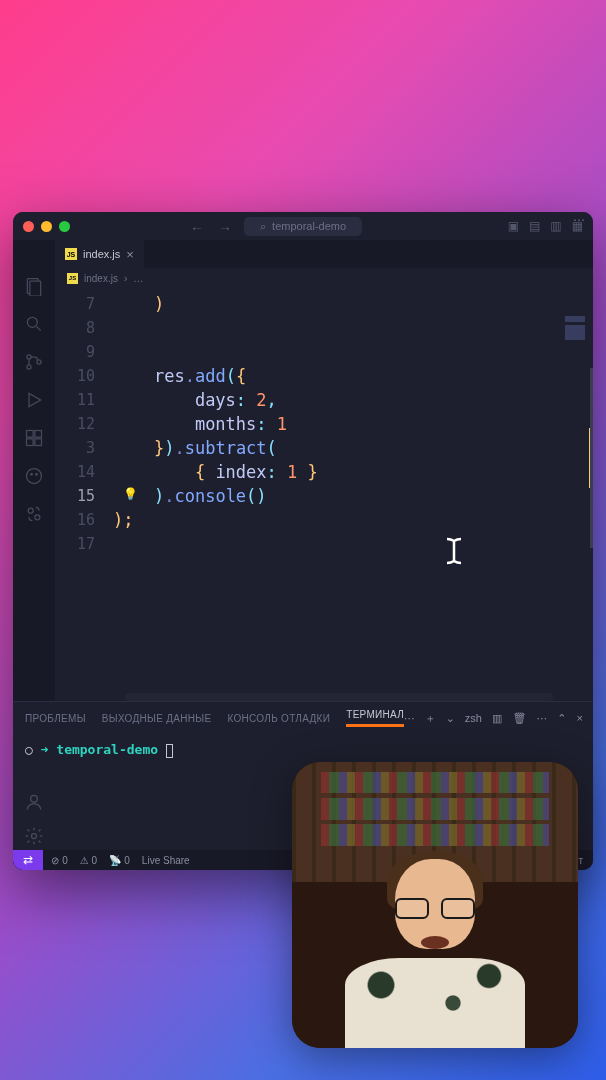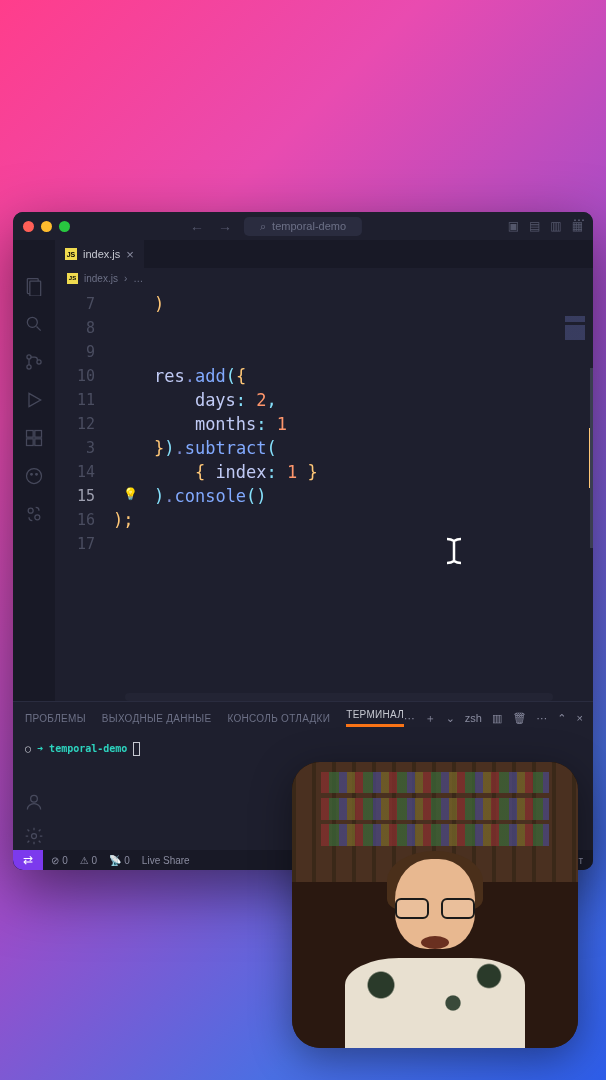--- a/index.html
+++ b/index.html
@@ -90,21 +90,21 @@
       height: 155px;
       background: #1e1f2e;
       border-top: 1px solid #2a2c3f;
       display: flex;
       flex-direction: column;
     }
     .panel-tabs { height: 32px; display: flex; align-items: center; padding: 0 12px; gap: 16px; font-size: 10px; color: #6c7086; position: relative; }
     .panel-tab.active { color: #c6c8d1; border-bottom: 3px solid #f97316; padding-bottom: 4px; }
     .panel-tab { text-transform: uppercase; letter-spacing: 0.3px; }
     .panel-actions { position: absolute; right: 10px; display: flex; gap: 10px; align-items: center; color: #8a8ca0; font-size: 11px; }
-    .terminal-body { padding: 8px 12px; font-family: "Menlo", monospace; font-size: 10px; color: #c6c8d1; }
+    .terminal-body { padding: 8px 12px; font-family: "Menlo", monospace; font-size: 13px; color: #c6c8d1; }
     .term-arrow { color: #2dd4bf; }
     .term-path { color: #2dd4bf; font-weight: bold; }
     .term-cursor { display: inline-block; width: 7px; height: 14px; border: 1px solid #c6c8d1; vertical-align: middle; }
     .statusbar { height: 20px; background: #181926; display: flex; align-items: center; font-size: 10px; color: #8a8ca0; position: absolute; bottom: 0; left: 0; right: 0; }
     .status-remote { width: 30px; height: 20px; background: #7c3aed; display: flex; align-items: center; justify-content: center; color: #fff; font-size: 12px; }
     .status-items { display: flex; gap: 12px; padding-left: 8px; align-items: center; }
     .status-right { position: absolute; right: 10px; }
     .bottom-activity { position: absolute; bottom: 24px; left: 0; width: 42px; display: flex; flex-direction: column; align-items: center; gap: 14px; color: #5a5d72; }
     .webcam {
       position: absolute;

